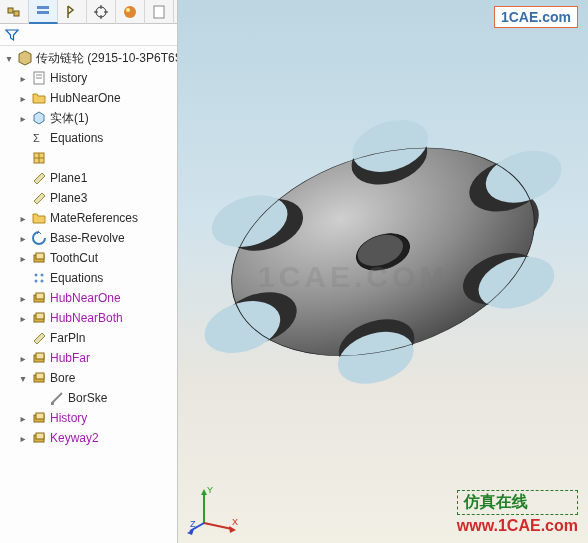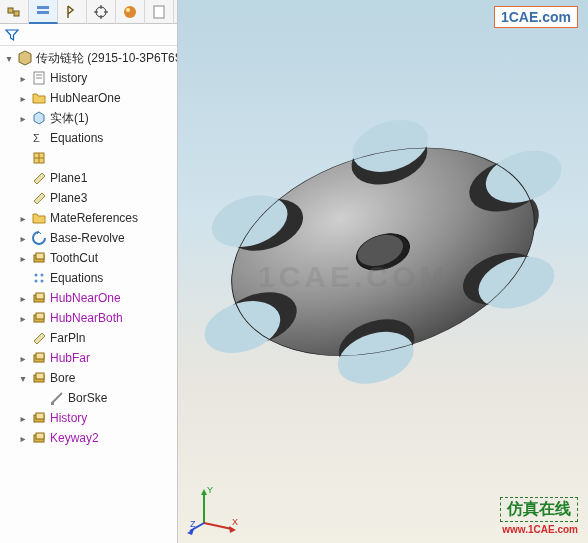--- a/index.html
+++ b/index.html
@@ -85,23 +85,23 @@
   .wm-tr {
     position: absolute;
     top: 6px; right: 10px;
     padding: 2px 6px;
     background: #fff;
     border: 1px solid #e06a3a;
     color: #3a6ea8;
     font-weight: bold;
     font-size: 14px;
   }
-  .wm-br { position: absolute; bottom: 8px; right: 10px; text-align: right; }
+  .wm-br { position: absolute; bottom: 8px; right: 10px; text-align: left; }
   .wm-br .cn { border: 1px dashed #2c7a2c; color: #208028; padding: 1px 6px; font-size: 16px; font-weight: bold; }
-  .wm-br .url { color: #d02a2a; font-weight: bold; font-size: 10px; margin-top: 2px; }
+  .wm-br .url { color: #d02a2a; font-weight: bold; font-size: 16px; margin-top: 2px; }
   .triad { position: absolute; bottom: 8px; left: 8px; width: 54px; height: 54px; }
 </style>
 </head>
 <body>
 
 <div class="app">
   <div class="panel">
     <div class="tabrow">
       <div class="tab">
         <svg class="ico" viewBox="0 0 16 16">

